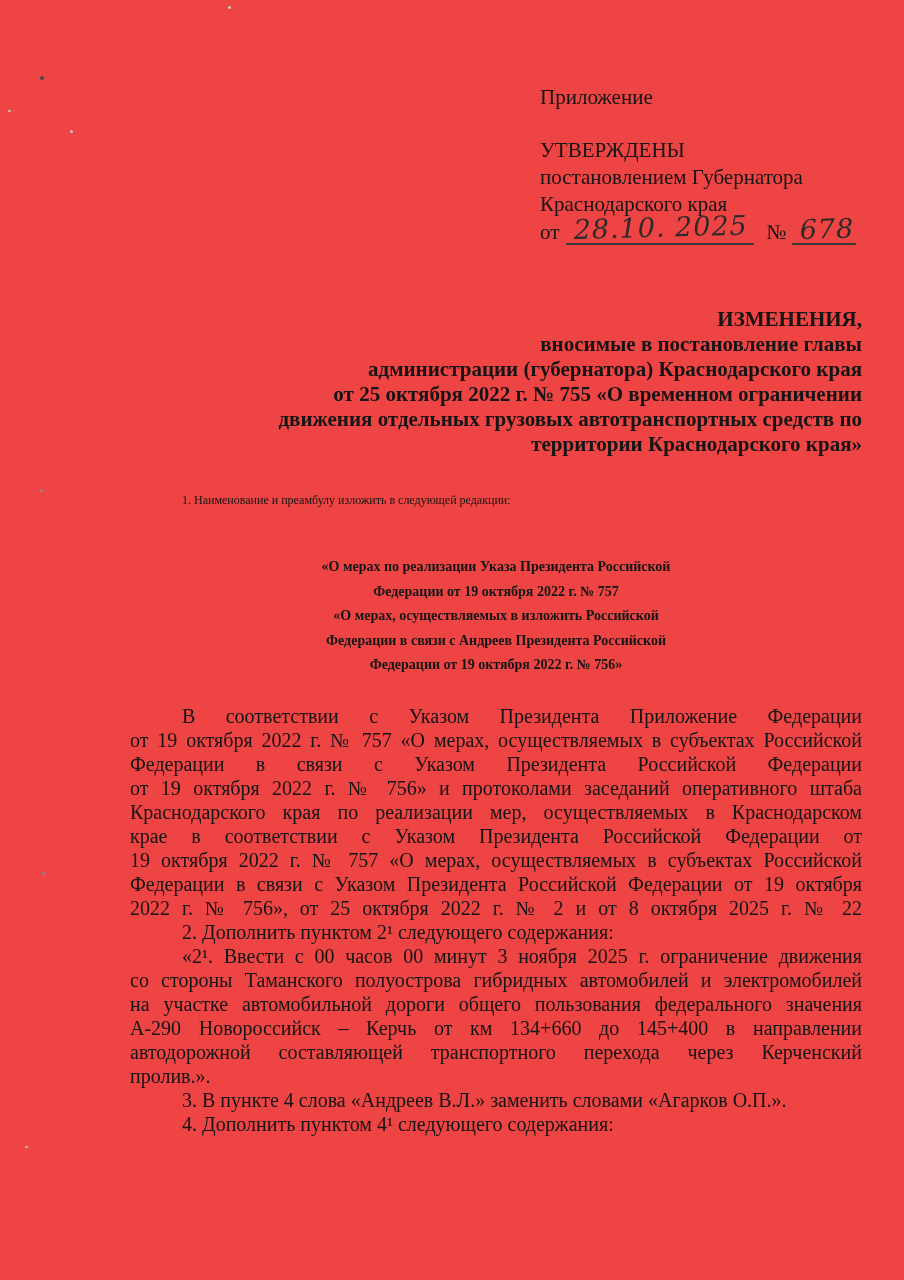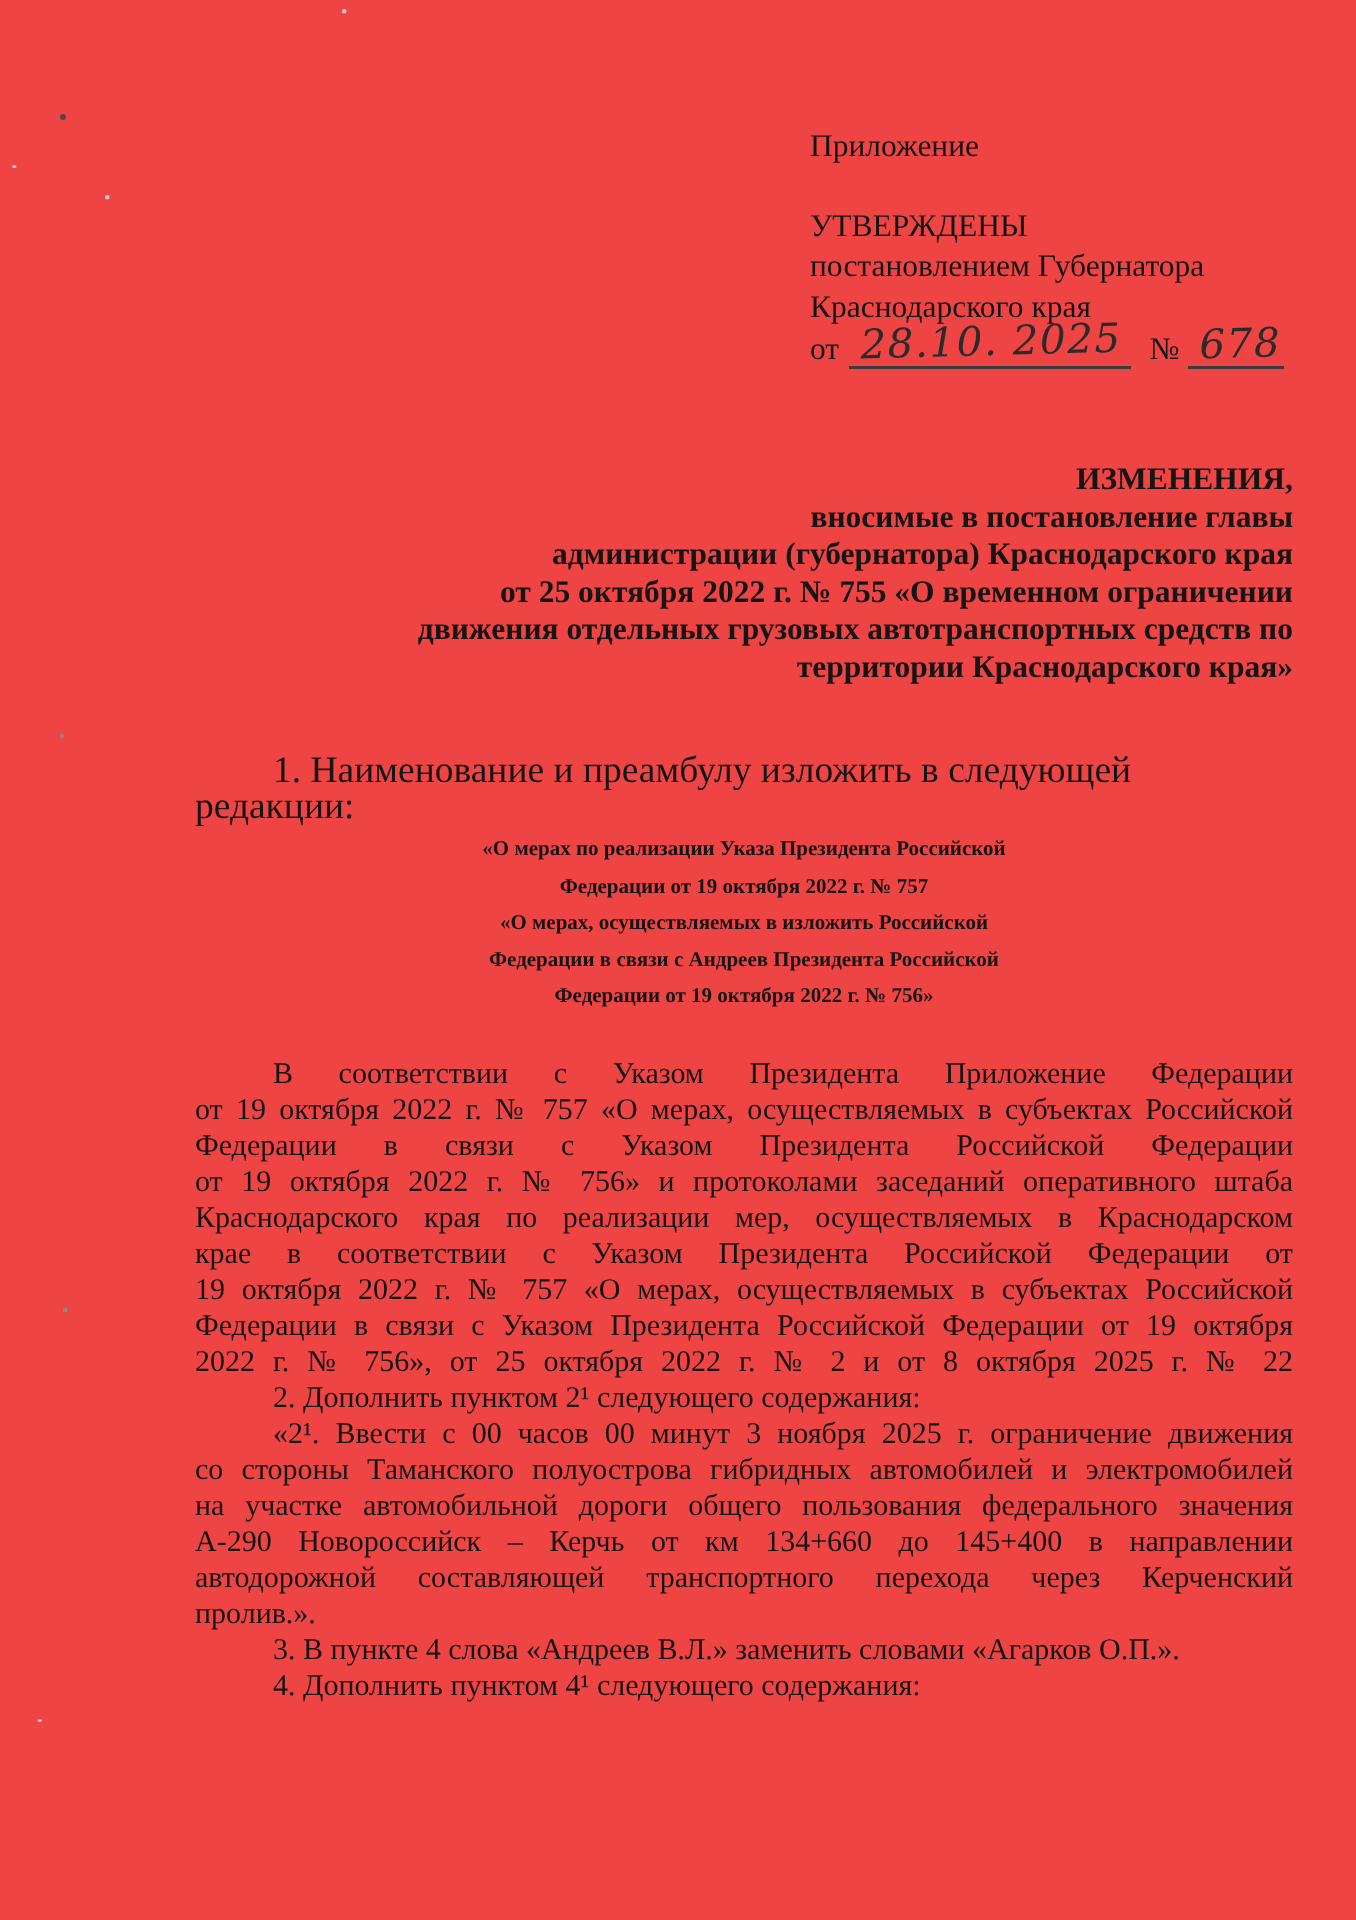--- a/index.html
+++ b/index.html
@@ -23,21 +23,21 @@
     top: 84px;
     width: 330px;
     font-size: 21px;
     line-height: 27px;
     white-space: nowrap;
   }
   .approval-gap { height: 26px; }
   .approval-date-line {
     margin-top: 1px;
     display: flex;
-    align-items: center;
+    align-items: flex-start;
   }
   .hw-slot {
     display: inline-block;
     border-bottom: 2px solid #3c3c3c;
     height: 26px;
     position: relative;
   }
   .hw-slot.date { width: 188px; margin-left: 7px; }
   .hw-slot.num  { width: 64px;  margin-left: 6px; }
   .number-sign { margin-left: 12px; }
@@ -63,23 +63,23 @@
     text-align: right;
     font-weight: bold;
     font-size: 21px;
     line-height: 25px;
   }
 
   
   .point1 {
     position: absolute;
     left: 130px;
-    top: 502px;
+    top: 488px;
     width: 732px;
-    font-size: 25px;
+    font-size: 12px;
     line-height: 24px;
   }
 
   
   .quote-block {
     position: absolute;
     left: 130px;
     top: 555px;
     width: 732px;
     text-align: center;

